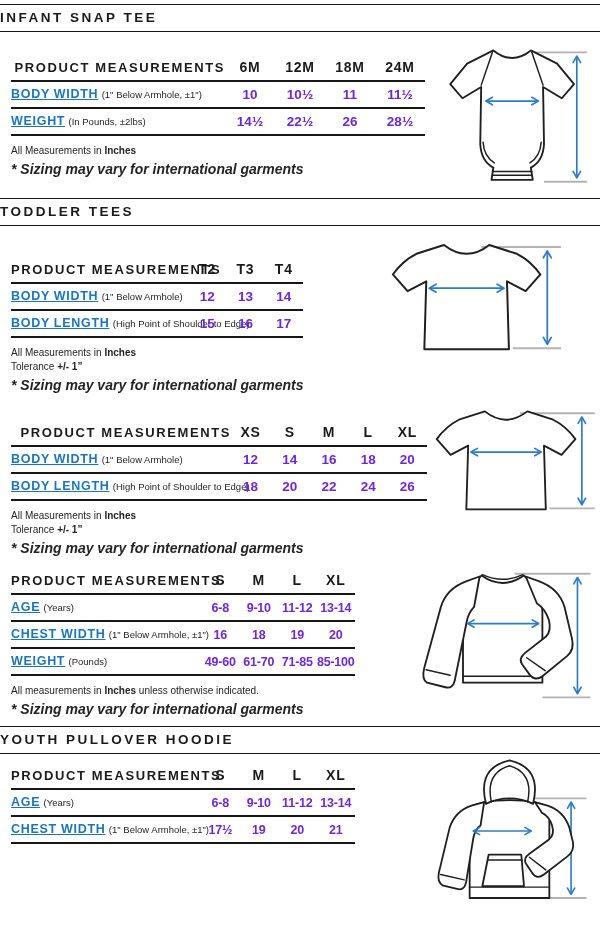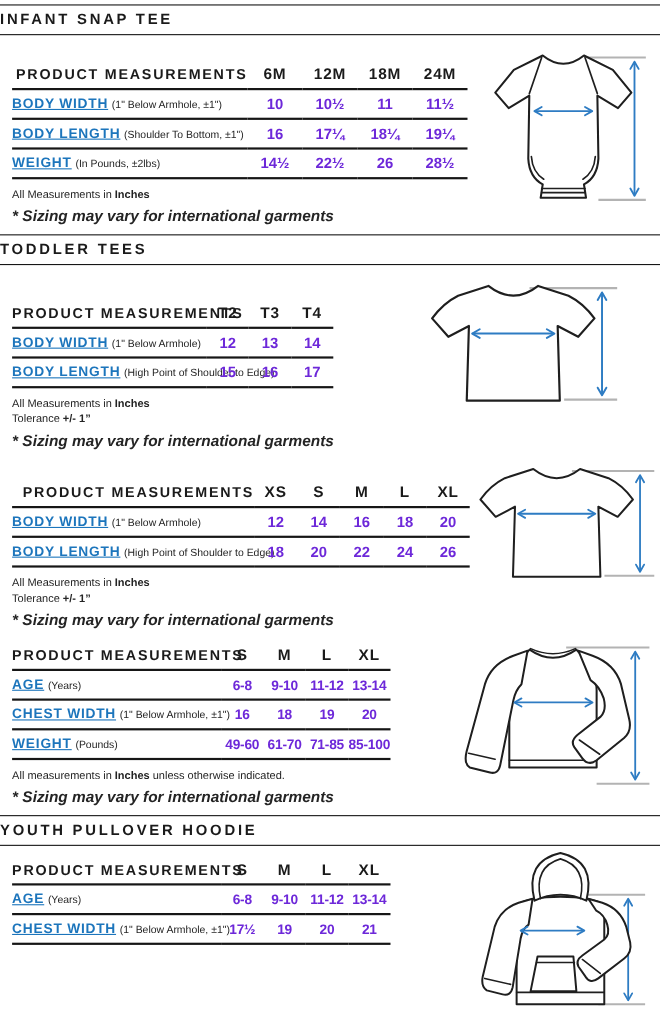--- a/index.html
+++ b/index.html
@@ -83,27 +83,20 @@
           </thead>
           <tbody>
             <tr>
               <td class="cell-label"><span class="lbl">BODY WIDTH</span> <span class="sub">(1" Below Armhole, ±1")</span></td>
               <td class="cell-val">10</td>
               <td class="cell-val">10½</td>
               <td class="cell-val">11</td>
               <td class="cell-val">11½</td>
             </tr>
             <tr>
-              <td class="cell-label"><span class="lbl">BODY LENGTH</span> <span class="sub">(Shoulder To Bottom, ±1")</span></td>
-              <td class="cell-val">16</td>
-              <td class="cell-val">17¼</td>
-              <td class="cell-val">18¼</td>
-              <td class="cell-val">19¼</td>
-            </tr>
-            <tr>
               <td class="cell-label"><span class="lbl">WEIGHT</span> <span class="sub">(In Pounds, ±2lbs)</span></td>
               <td class="cell-val">14½</td>
               <td class="cell-val">22½</td>
               <td class="cell-val">26</td>
               <td class="cell-val">28½</td>
             </tr>
           </tbody>
       </table>
       <div class="notes">
           <div class="note"><span>All Measurements in </span><b>Inches</b><span></span></div>

